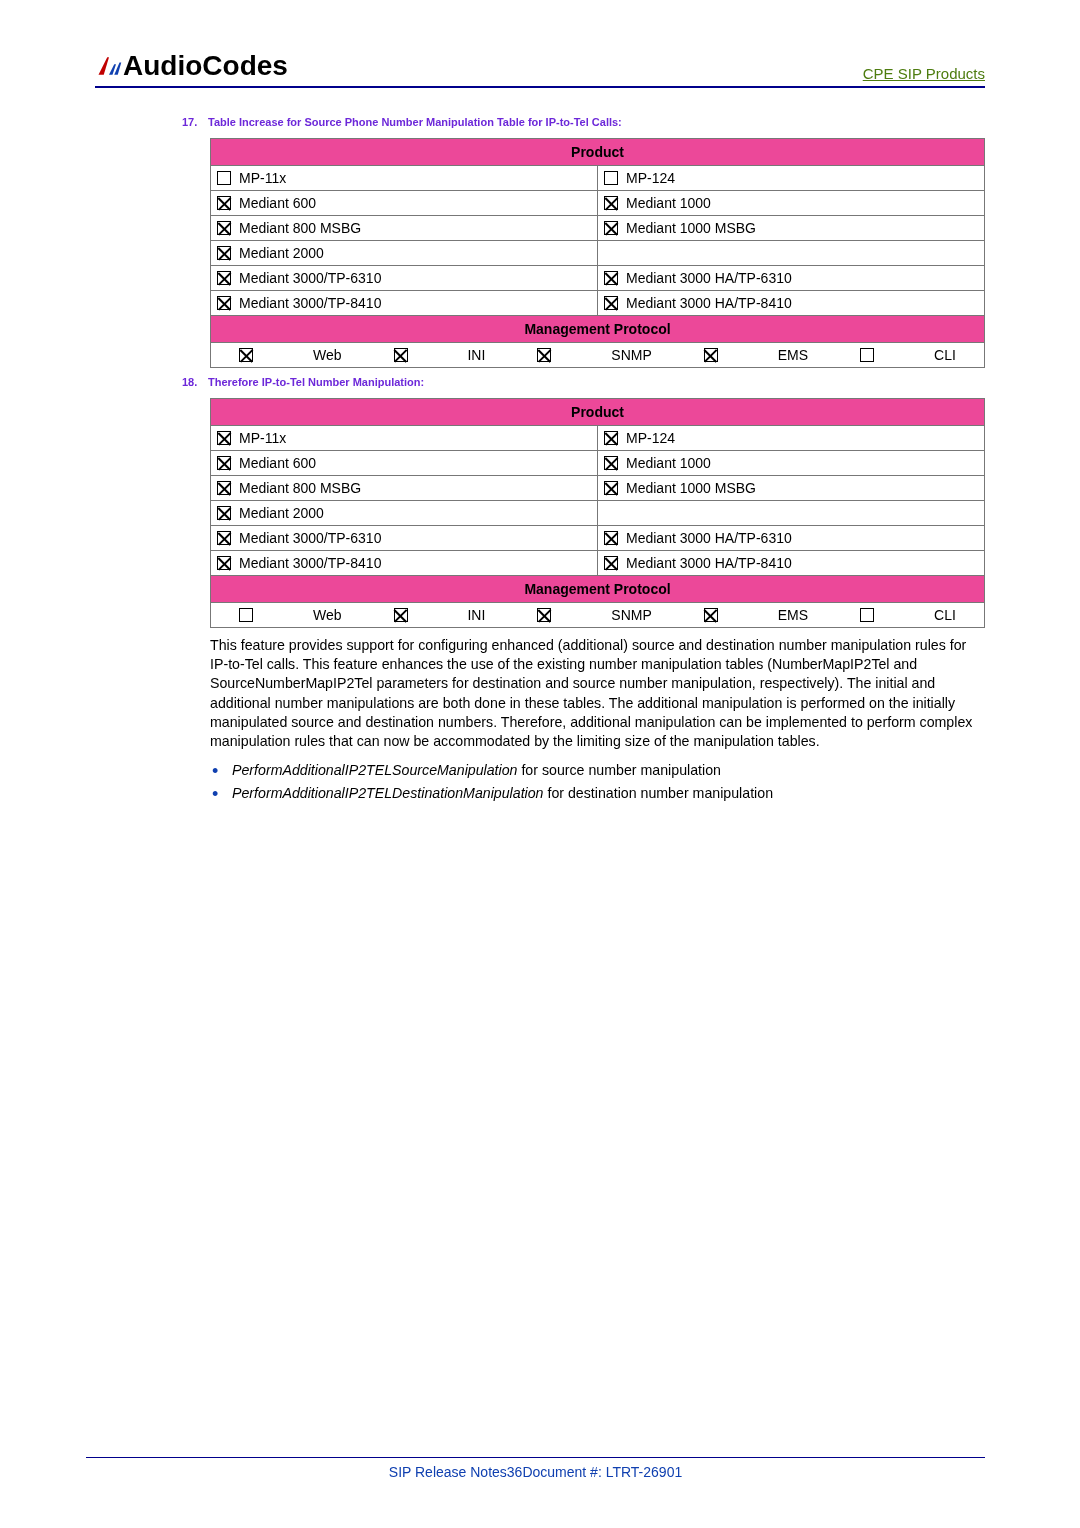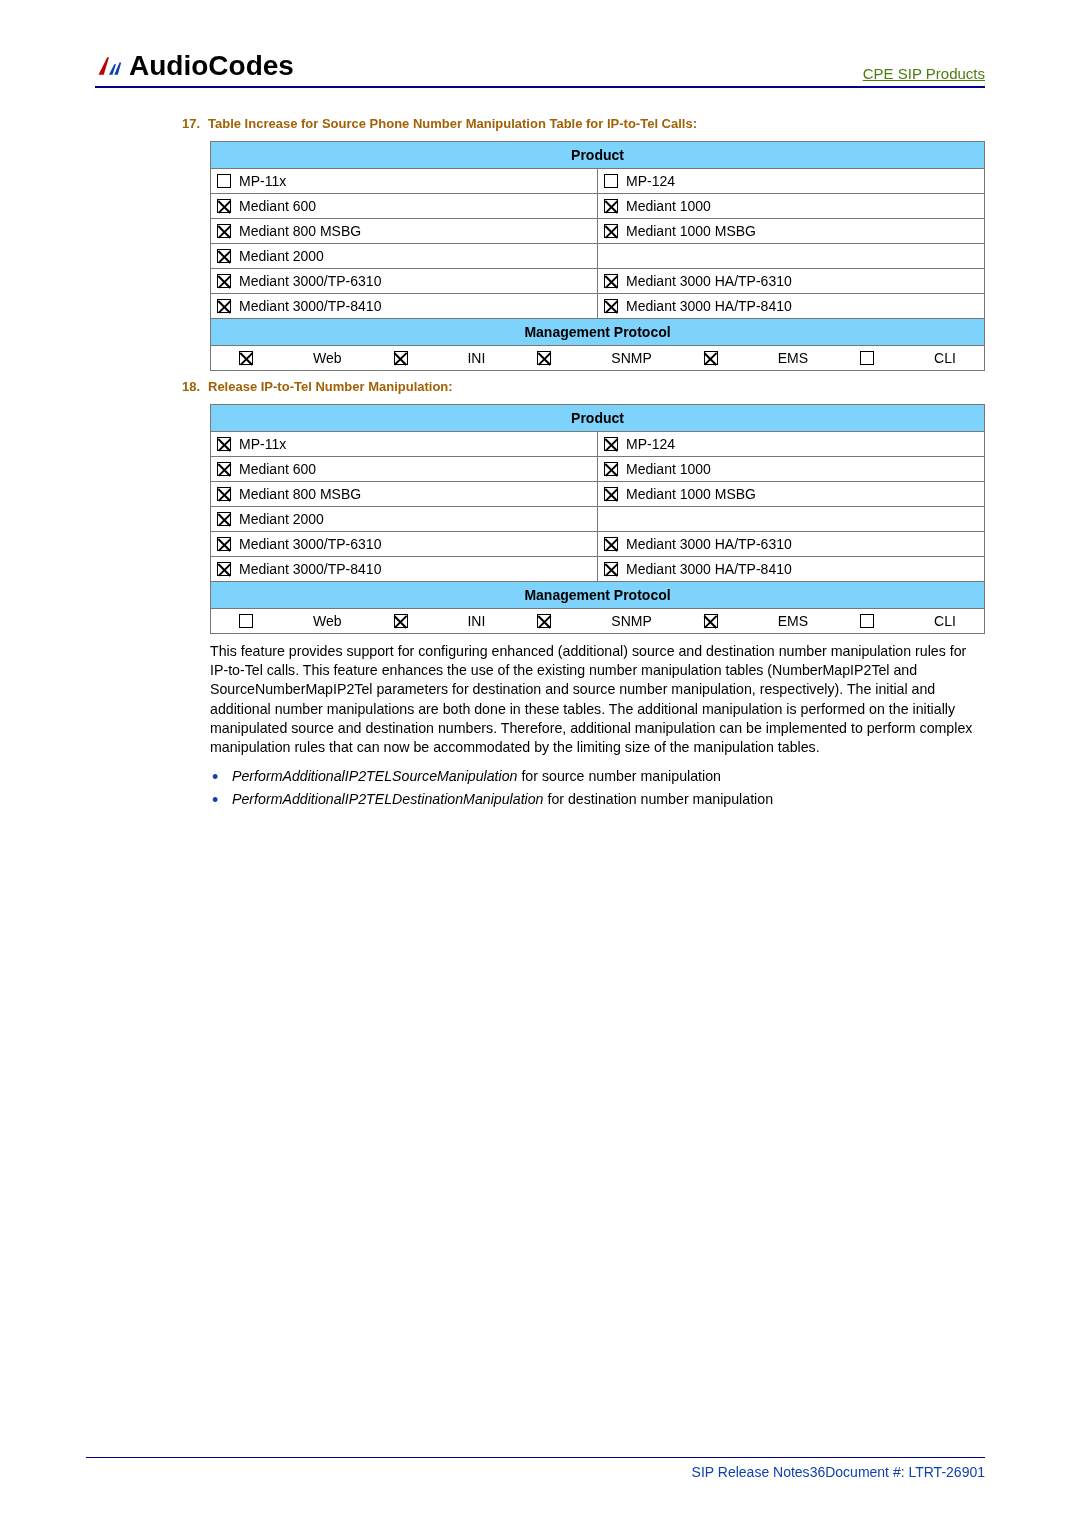--- a/index.html
+++ b/index.html
@@ -19,58 +19,57 @@
     display: flex;
     justify-content: space-between;
     align-items: flex-end;
     border-bottom: 2px solid #00008b;
     padding-bottom: 4px;
     margin-bottom: 28px;
   }
   .logo {
     display: flex;
     align-items: center;
-    gap: 6px;
   }
   .logo-icon {
     width: 28px;
     height: 28px;
   }
   .logo-text {
     font-size: 28px;
     font-weight: bold;
     color: #000;
   }
   .toplink {
     color: #4d7c0f;
     text-decoration: underline;
     font-size: 15px;
   }
   .content {
     padding-left: 115px;
   }
   .item-heading {
-    color: #a16207;
+    color: #6d28d9;
     font-weight: bold;
-    font-size: 13px;
+    font-size: 11px;
     margin-bottom: 10px;
   }
   .item-num {
     display: inline-block;
     width: 26px;
     margin-left: -28px;
   }
   table.product {
     width: 100%;
     border-collapse: collapse;
     margin-bottom: 8px;
     font-size: 14px;
   }
   table.product th {
-    background: #7dd3fc;
+    background: #ec4899;
     border: 1px solid #777;
     padding: 5px 6px;
     font-weight: bold;
     text-align: center;
   }
   table.product td {
     border: 1px solid #777;
     padding: 4px 6px;
     vertical-align: middle;
   }
@@ -131,21 +130,21 @@
     top: 1px;
   }
   .footer {
     position: absolute;
     bottom: 48px;
     left: 86px;
     right: 95px;
     border-top: 1.5px solid #00008b;
     padding-top: 6px;
     display: flex;
-    justify-content: flex-end;
+    justify-content: center;
     font-size: 14px;
     color: #1040b0;
   }
 </style>
 </head>
 <body>
 
 <div class="page">
   <div class="topbar">
     <div class="logo">
@@ -217,21 +216,21 @@
                 <span class="cb"></span>
                 <span>CLI</span>
               </div>
             </td>
           </tr>
     </tbody>
       </table>
 
 
     <div class="item-heading">
-      <span class="item-num">18.</span><span>Release IP-to-Tel Number Manipulation:</span>
+      <span class="item-num">18.</span><span>Therefore IP-to-Tel Number Manipulation:</span>
     </div>
 
     <table class="product">
       <tbody>
           <tr>
             <th colspan="2">Product</th>
           </tr>
       </tbody>
         <tbody>
           <tr>

